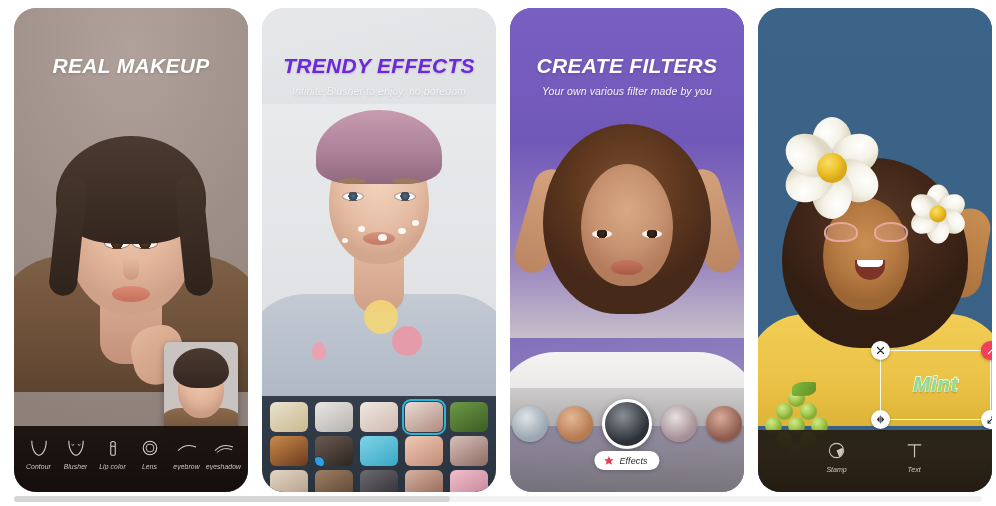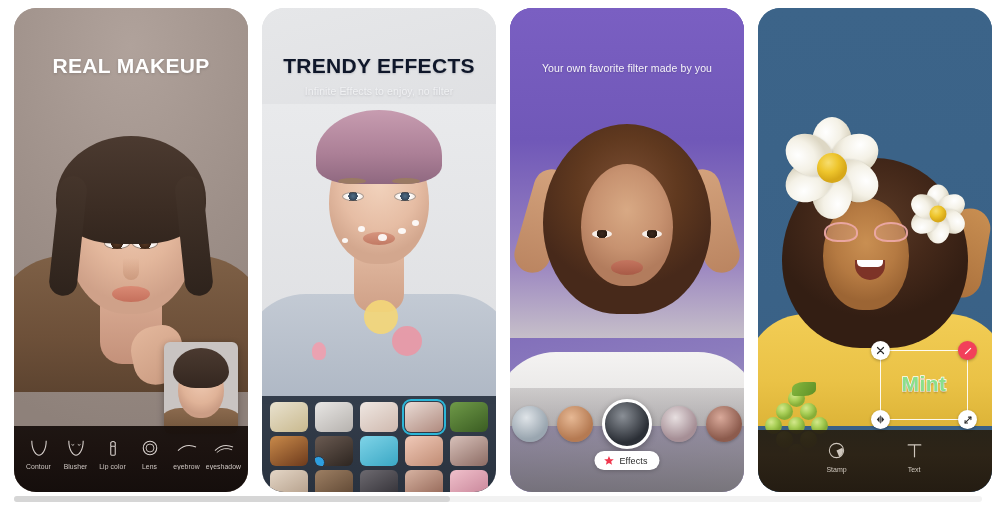--- a/index.html
+++ b/index.html
@@ -20,20 +20,21 @@
   }
 
   
   .panel {
     position: absolute;
     top: 8px;
     width: 234px;
     height: 484px;
     border-radius: 22px;
     overflow: hidden;
+    font-style: italic;
   }
   #panel-0 { left: 14px;  background: #a4968f; }
   #panel-1 { left: 262px; background: #dcdde0; }
   #panel-2 { left: 510px; background: #6c4fb4; }
   #panel-3 { left: 758px; background: #3a6287; }
 
   .panel-bg {
     position: absolute;
     inset: 0;
   }
@@ -50,21 +51,21 @@
   }
   .hdr-title {
     display: block;
     color: #ffffff;
     font-size: 21px;
     font-weight: bold;
     letter-spacing: 0.3px;
     text-shadow: 0 1px 3px rgba(0,0,0,.18);
     line-height: 1.1;
   }
-  #panel-1 .hdr-title { color: #0f172a; text-shadow: 0 1px 2px rgba(120,120,130,.35); }
+  #panel-1 .hdr-title { color: #6d28d9; text-shadow: 0 1px 2px rgba(120,120,130,.35); }
   .hdr-sub {
     display: block;
     margin-top: 8px;
     color: rgba(255,255,255,.93);
     font-size: 10.5px;
     font-weight: normal;
     letter-spacing: .1px;
     text-shadow: 0 1px 2px rgba(0,0,0,.16);
   }
   #panel-1 .hdr-sub { color: #f0f1f3; text-shadow: 0 1px 2px rgba(120,120,130,.3); }
@@ -439,21 +440,21 @@
   .leaf {
     position:absolute; width: 24px; height: 14px;
     background: linear-gradient(120deg,#86b83f,#5e8f26);
     border-radius: 50% 10% 50% 10%;
   }
 
   
   .sticker-box {
     position:absolute;
     left: 122px; top: 342px;
-    width: 88px; height: 70px;
+    width: 111px; height: 70px;
     border: 1.5px solid rgba(255,255,255,.92);
     border-radius: 3px;
     z-index: 26;
   }
   .sticker-text {
     position:absolute; left:50%; top:50%; transform: translate(-50%,-56%);
     font-size: 21px; font-weight: bold; letter-spacing: .5px;
     color: #8ae08a;
     -webkit-text-stroke: 1.5px #ffffff;
     paint-order: stroke fill;
@@ -593,21 +594,21 @@
       <div class="p2-sparkle" style="width:8px;height:6px;left:136px;top:124px;"></div>
       <div class="p2-sparkle" style="width:6px;height:5px;left:80px;top:134px;"></div>
       <div class="p2-sparkle" style="width:7px;height:6px;left:150px;top:116px;"></div>
       <div class="p2-dot yellow"></div>
       <div class="p2-dot pink"></div>
       <div class="p2-dot small"></div>
     </div>
 
     <div class="hdr">
       <span class="hdr-title">TRENDY EFFECTS</span>
-      <span class="hdr-sub">Infinite Effects to enjoy, no filter</span>
+      <span class="hdr-sub">Infinite Blusher to enjoy, no boredom</span>
     </div>
 
     <div class="p2-grid" id="effects-grid">
         <div class="p2-grid-row">
           <div class="eff" style="background: linear-gradient(150deg, rgb(233, 226, 207), rgb(201, 185, 142));"></div>
           <div class="eff" style="background: linear-gradient(150deg, rgb(232, 230, 228), rgb(182, 178, 174));"></div>
           <div class="eff" style="background: linear-gradient(150deg, rgb(239, 231, 226), rgb(207, 185, 174));"></div>
           <div class="eff sel" style="background: linear-gradient(150deg, rgb(233, 220, 214), rgb(176, 138, 126));"></div>
           <div class="eff" style="background: linear-gradient(150deg, rgb(111, 154, 72), rgb(58, 92, 34));"></div>
         </div>
@@ -638,21 +639,22 @@
       <div class="p3-arm l"></div>
       <div class="p3-arm r"></div>
       <div class="p3-hair"></div>
       <div class="p3-head"></div>
       <div class="p3-eye l"></div>
       <div class="p3-eye r"></div>
       <div class="p3-lips"></div>
     </div>
 
     <div class="hdr">
-      <span class="hdr-sub">Your own favorite filter made by you</span>
+      <span class="hdr-title">CREATE FILTERS</span>
+      <span class="hdr-sub">Your own various filter made by you</span>
     </div>
 
     <div class="p3-filterbar">
       <div class="p3-thumbs" id="filter-thumbs">
           <div class="fthumb" style="background: radial-gradient(60% 60% at 40% 32%, rgb(223, 228, 232), rgb(154, 166, 176));"></div>
           <div class="fthumb" style="background: radial-gradient(60% 60% at 40% 32%, rgb(230, 184, 148), rgb(181, 122, 82));"></div>
           <div class="fthumb active" style="background: radial-gradient(60% 60% at 40% 32%, rgb(138, 143, 150), rgb(43, 47, 54));"></div>
           <div class="fthumb" style="background: radial-gradient(60% 60% at 40% 32%, rgb(231, 223, 224), rgb(166, 143, 150));"></div>
           <div class="fthumb" style="background: radial-gradient(60% 60% at 40% 32%, rgb(217, 169, 154), rgb(140, 91, 77));"></div>
         </div>

